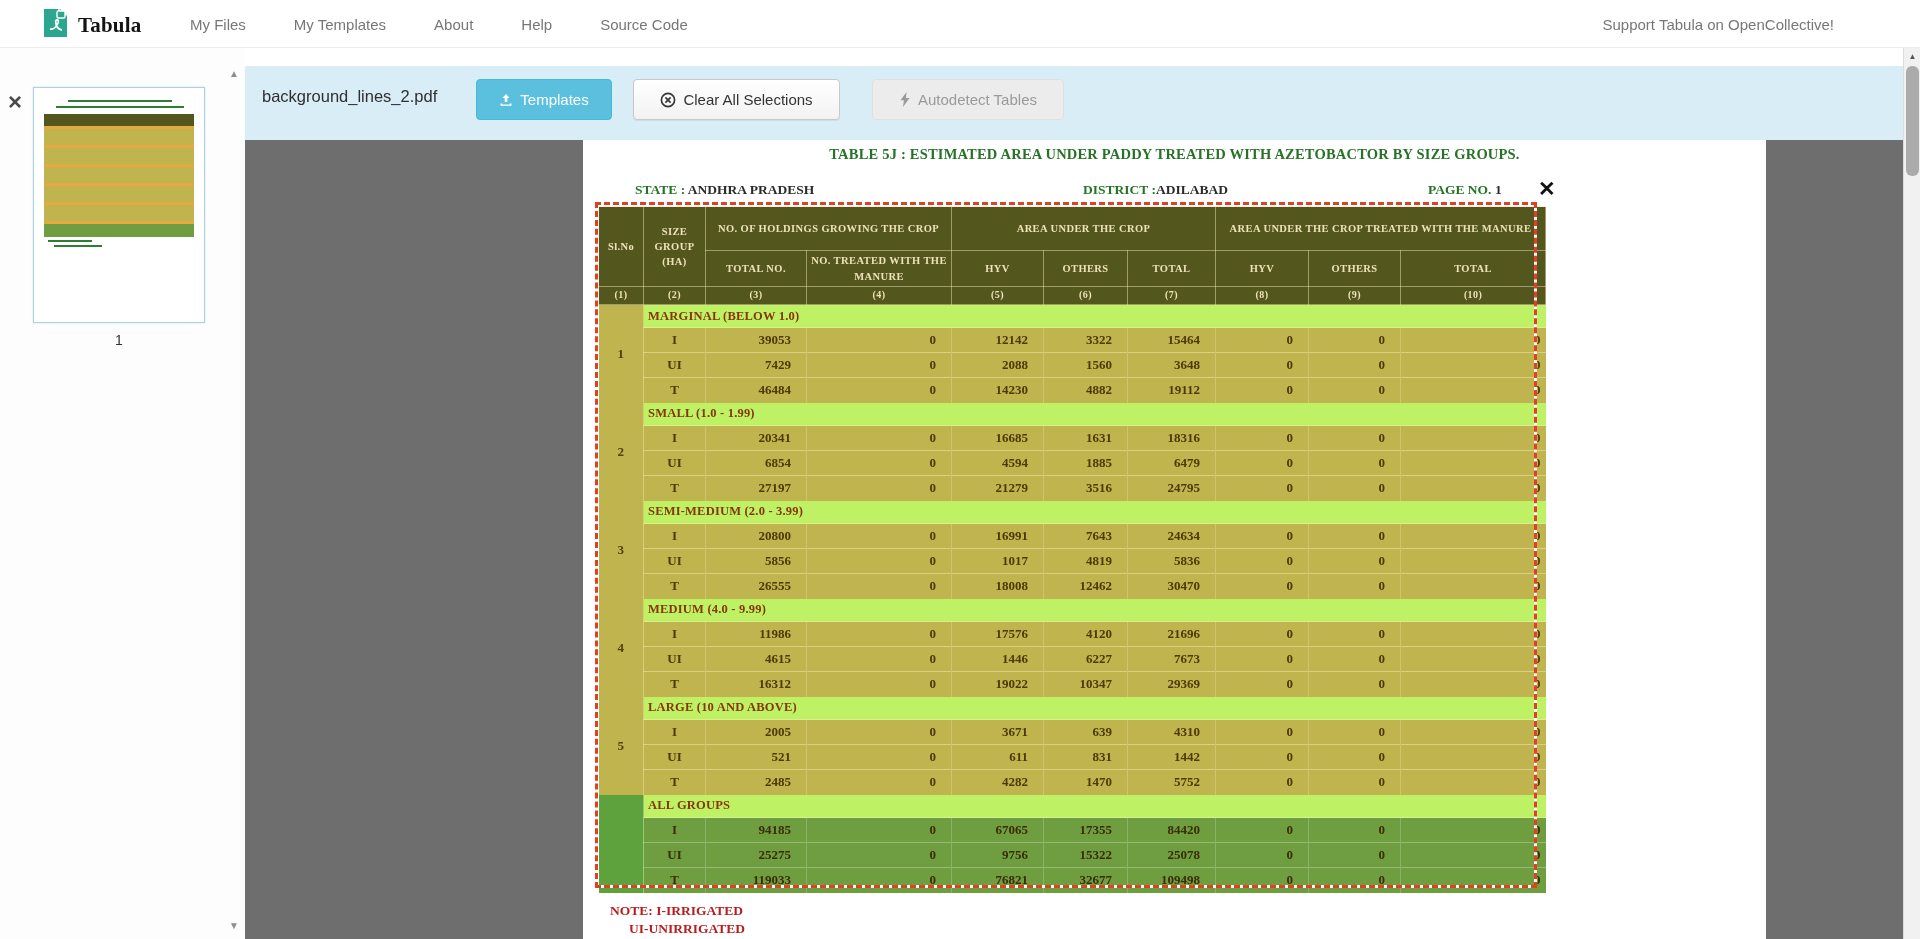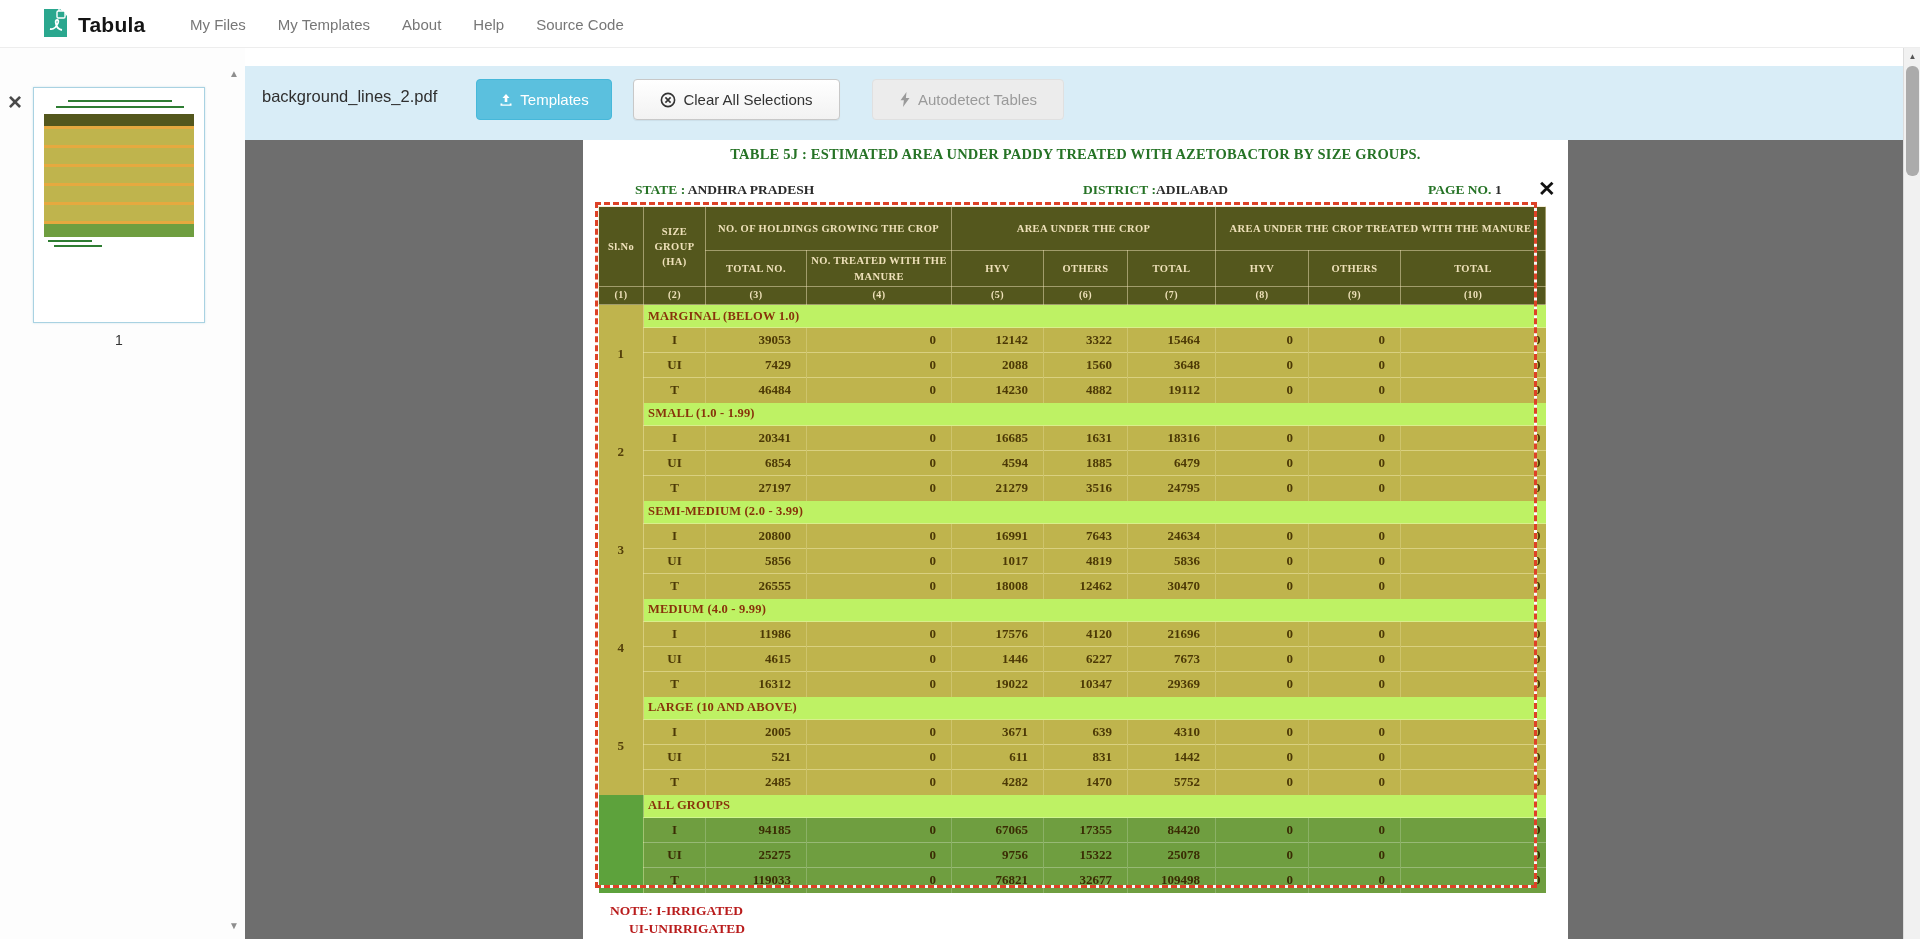--- a/index.html
+++ b/index.html
@@ -1,22 +1,22 @@
 <!DOCTYPE html>
 <html><head>
 <meta charset="utf-8">
 <style>
   * { margin:0; padding:0; box-sizing:border-box; }
   html,body { width:1920px; height:939px; overflow:hidden; font-family:"Liberation Sans",sans-serif; background:#fff; }
 
   
   .navbar { position:absolute; left:0; top:0; width:1920px; height:48px; background:#fff; border-bottom:1px solid #ededed; z-index:20; }
-  .brand-wrap { position:absolute; left:42px; top:7px; display:flex; align-items:center; gap:9px; }
+  .brand-wrap { position:absolute; left:42px; top:7px; display:flex; align-items:center; gap:9px;font-family:Liberation Serif, serif; }
   .brand { font-size:21px; font-weight:bold; color:#141414; letter-spacing:.2px; }
-  .nav-links { position:absolute; left:190px; top:0; height:48px; display:flex; align-items:center; gap:32px; }
+  .nav-links { position:absolute; left:190px; top:0; height:48px; display:flex; align-items:center; gap:48px; }
   .nav-link { color:#777; font-size:15px; cursor:pointer; white-space:nowrap; }
   .support-link { position:absolute; right:86px; top:0; height:48px; display:flex; align-items:center; color:#777; font-size:15px; }
 
   
   .sidebar { position:absolute; left:0; top:48px; width:245px; height:891px; background:#fdfdfd; z-index:10; }
   .sb-close { position:absolute; left:8px; top:44px; font-size:24px; font-weight:bold; color:#4a4a4a; line-height:20px; cursor:pointer; }
   .thumb { position:absolute; left:33px; top:39px; width:172px; height:236px; background:#fff; border:1px solid #a9d2e2; box-shadow:0 0 2px rgba(120,180,200,.35); }
   .thumb-label { position:absolute; left:33px; top:284px; width:172px; text-align:center; font-size:14px; color:#333; }
   .sb-arrow { position:absolute; right:6px; color:#8e8e8e; font-size:10px; cursor:pointer; }
   .sb-arrow.up { top:20px; } .sb-arrow.down { bottom:8px; }
@@ -31,21 +31,21 @@
   .filename { position:absolute; left:17px; top:0; height:61px; display:flex; align-items:center; font-size:16.5px; color:#2f2f2f; }
   .btn { position:absolute; top:13px; height:41px; display:flex; align-items:center; justify-content:center; gap:7px; border-radius:4px; font-size:15px; cursor:pointer; white-space:nowrap; }
   .btn-templates { left:231px; width:136px; background:#5bc0de; border:1px solid #46b8da; color:#fff; }
   .btn-clear { left:388px; width:207px; background:linear-gradient(#ffffff,#f2f2f2); border:1px solid #c8c8c8; color:#333; box-shadow:0 1px 1px rgba(0,0,0,.06); }
   .btn-auto { left:627px; width:192px; background:#ececec; border:1px solid #e0e0e0; color:#9a9a9a; cursor:default; }
   .btn-export { right:68px; width:312px; background:#5cb85c; border:1px solid #4cae4c; color:#fff; }
   .btn .uicon { display:inline-flex; }
 
   
   .main-area { position:absolute; left:245px; top:140px; width:1675px; height:799px; background:#6e6e6e; }
-  .pdf-page { position:absolute; left:338px; top:0; width:985px; height:799px; background:#fff; font-family:"Liberation Serif",serif; }
+  .pdf-page { position:absolute; left:338px; top:0; width:1183px; height:799px; background:#fff; font-family:"Liberation Serif",serif; }
   .pdf-title { position:absolute; left:0; top:6px; width:100%; text-align:center; color:#267326; font-weight:bold; font-size:14.5px; letter-spacing:.2px; }
   .meta { position:absolute; top:42px; font-weight:bold; font-size:13.5px; white-space:nowrap; }
   .meta .lab { color:#267326; } .meta .val { color:#2b2b2b; }
   .m-state { left:52px; } .m-district { left:500px; } .m-page { left:845px; }
   .sel-close { position:absolute; left:955px; top:40px; color:#111; font-weight:bold; font-size:21px; line-height:18px; cursor:pointer; z-index:8; font-family:"Liberation Sans",sans-serif; }
   .notes { position:absolute; font-weight:bold; color:#b91c1c; font-size:13.5px; white-space:nowrap; }
   .note1 { left:27px; top:763px; } .note2 { left:46px; top:781px; }
 
   
   .tbl-wrap { position:absolute; left:15px; top:66px; z-index:1; }
@@ -88,20 +88,21 @@
     </span>
     <span class="brand">Tabula</span>
   </div>
   <div class="nav-links" id="nav-links">
       <span class="nav-link">My Files</span>
       <span class="nav-link">My Templates</span>
       <span class="nav-link">About</span>
       <span class="nav-link">Help</span>
       <span class="nav-link">Source Code</span>
     </div>
+  <div class="support-link">Support Tabula on OpenCollective!</div>
 </div>
 
 <div class="sidebar">
   <span class="sb-close">×</span>
   <div class="thumb">
     <div class="mini-line" style="left:34px; top:12px; width:104px;"></div>
     <div class="mini-line" style="left:22px; top:18px; width:128px; height:1.5px;"></div>
     <div class="mini-table" id="mini-table">
         <div class="mini-row" style="height: 12px; background: rgb(84, 87, 29);"></div>
         <div class="mini-row" style="height: 3px; background: rgb(230, 169, 63);"></div>

